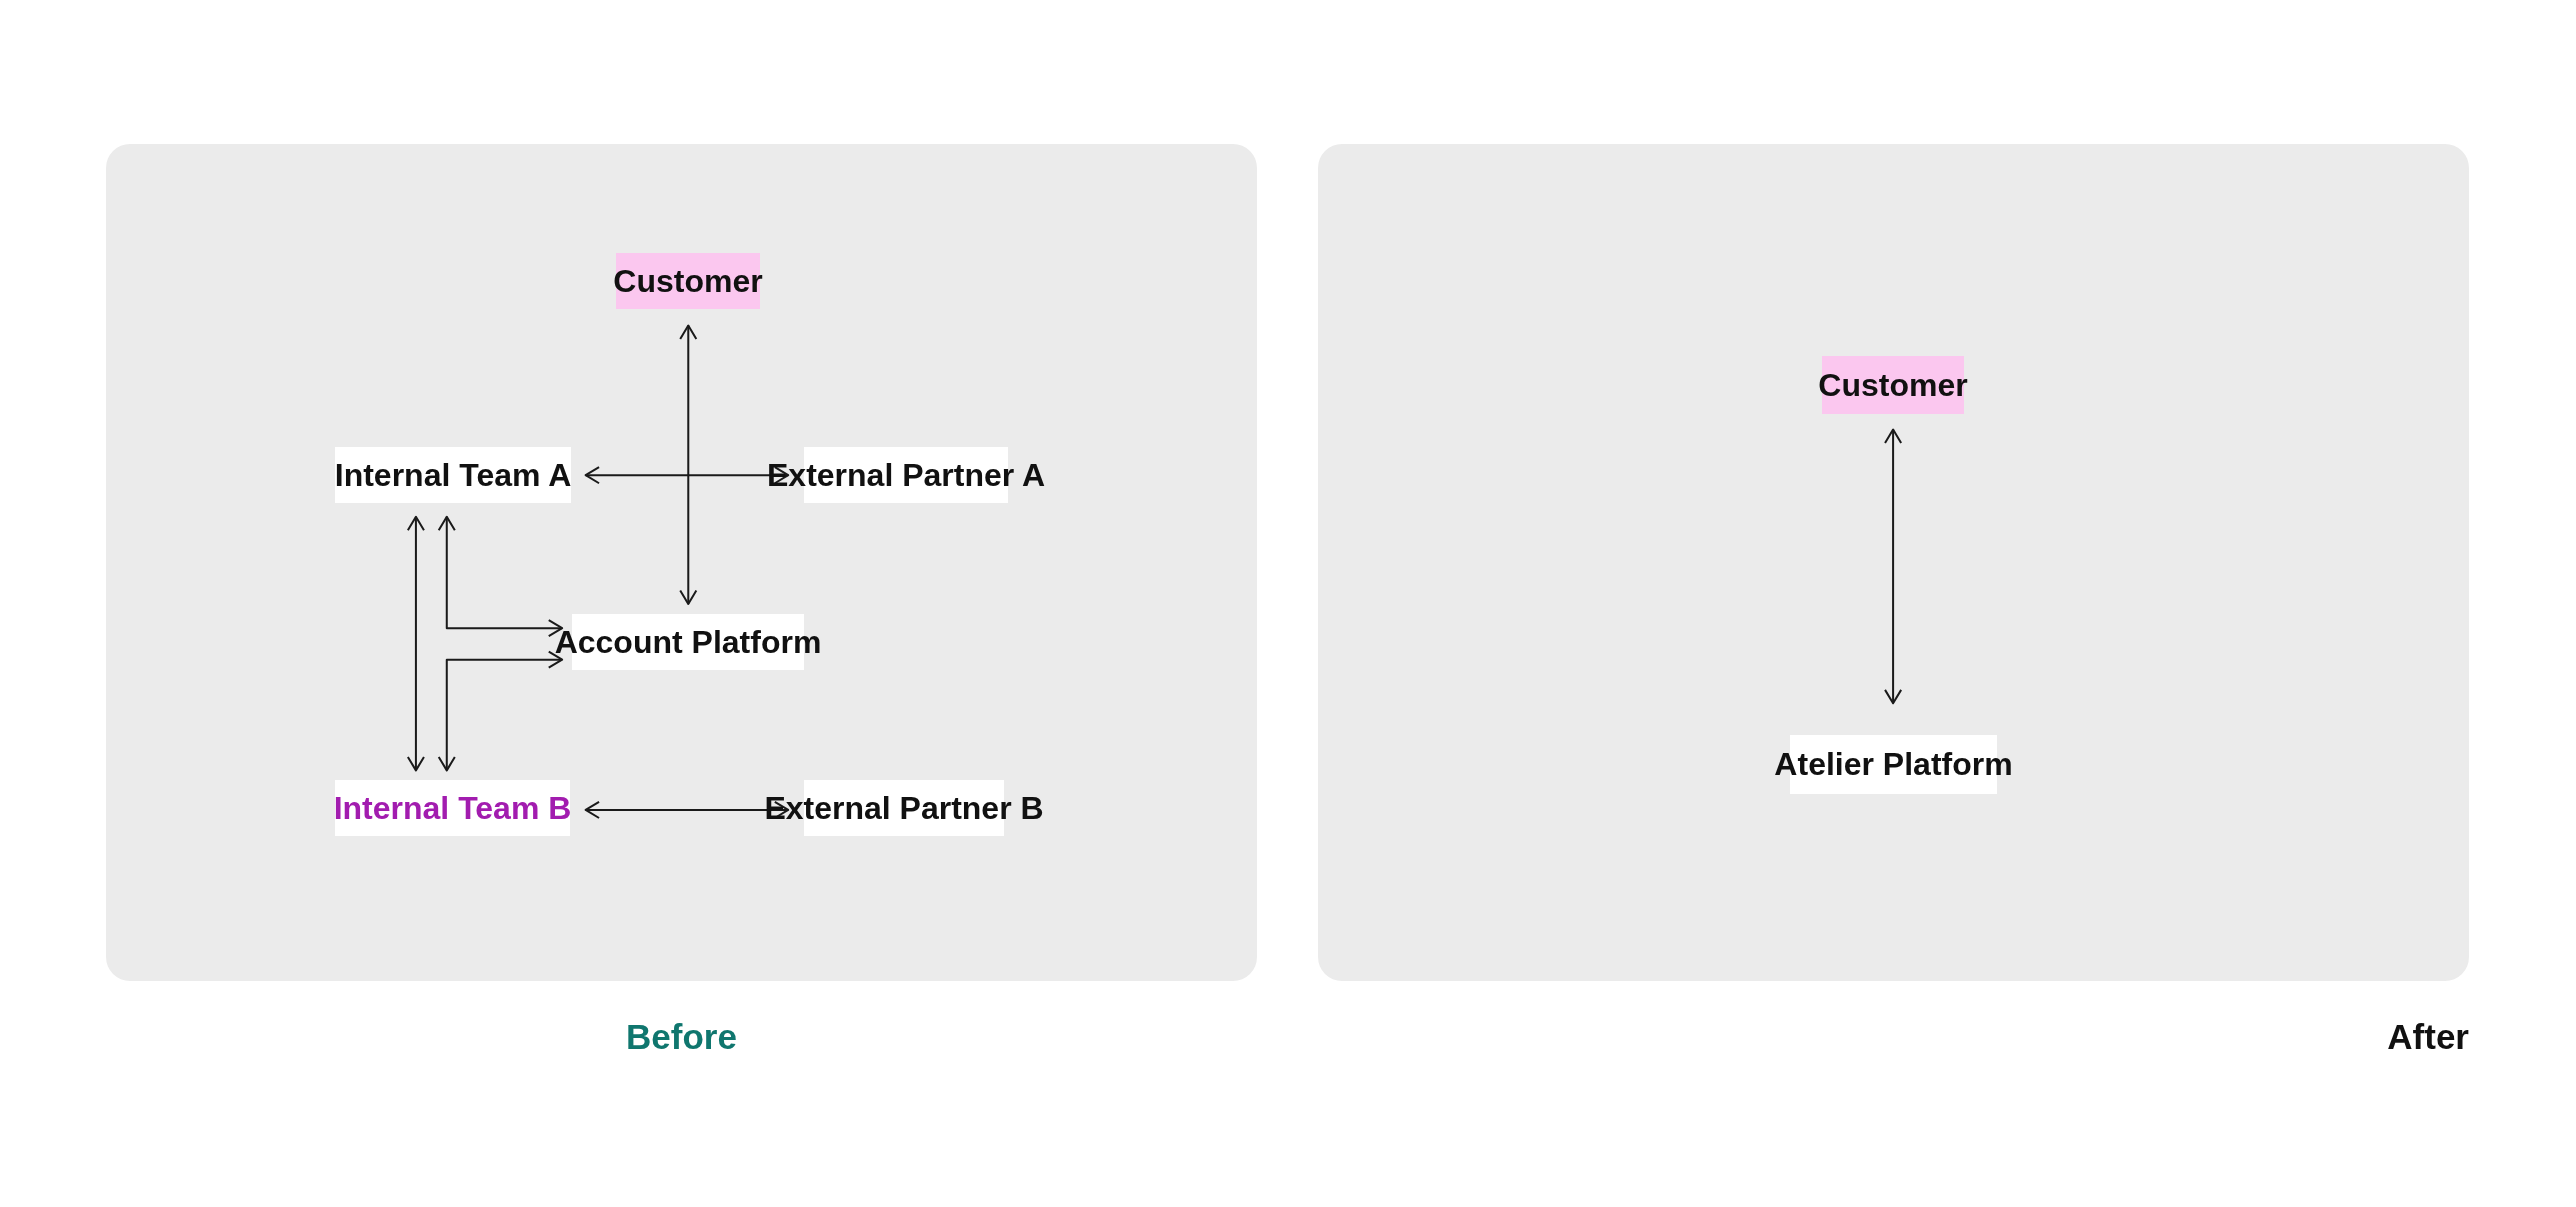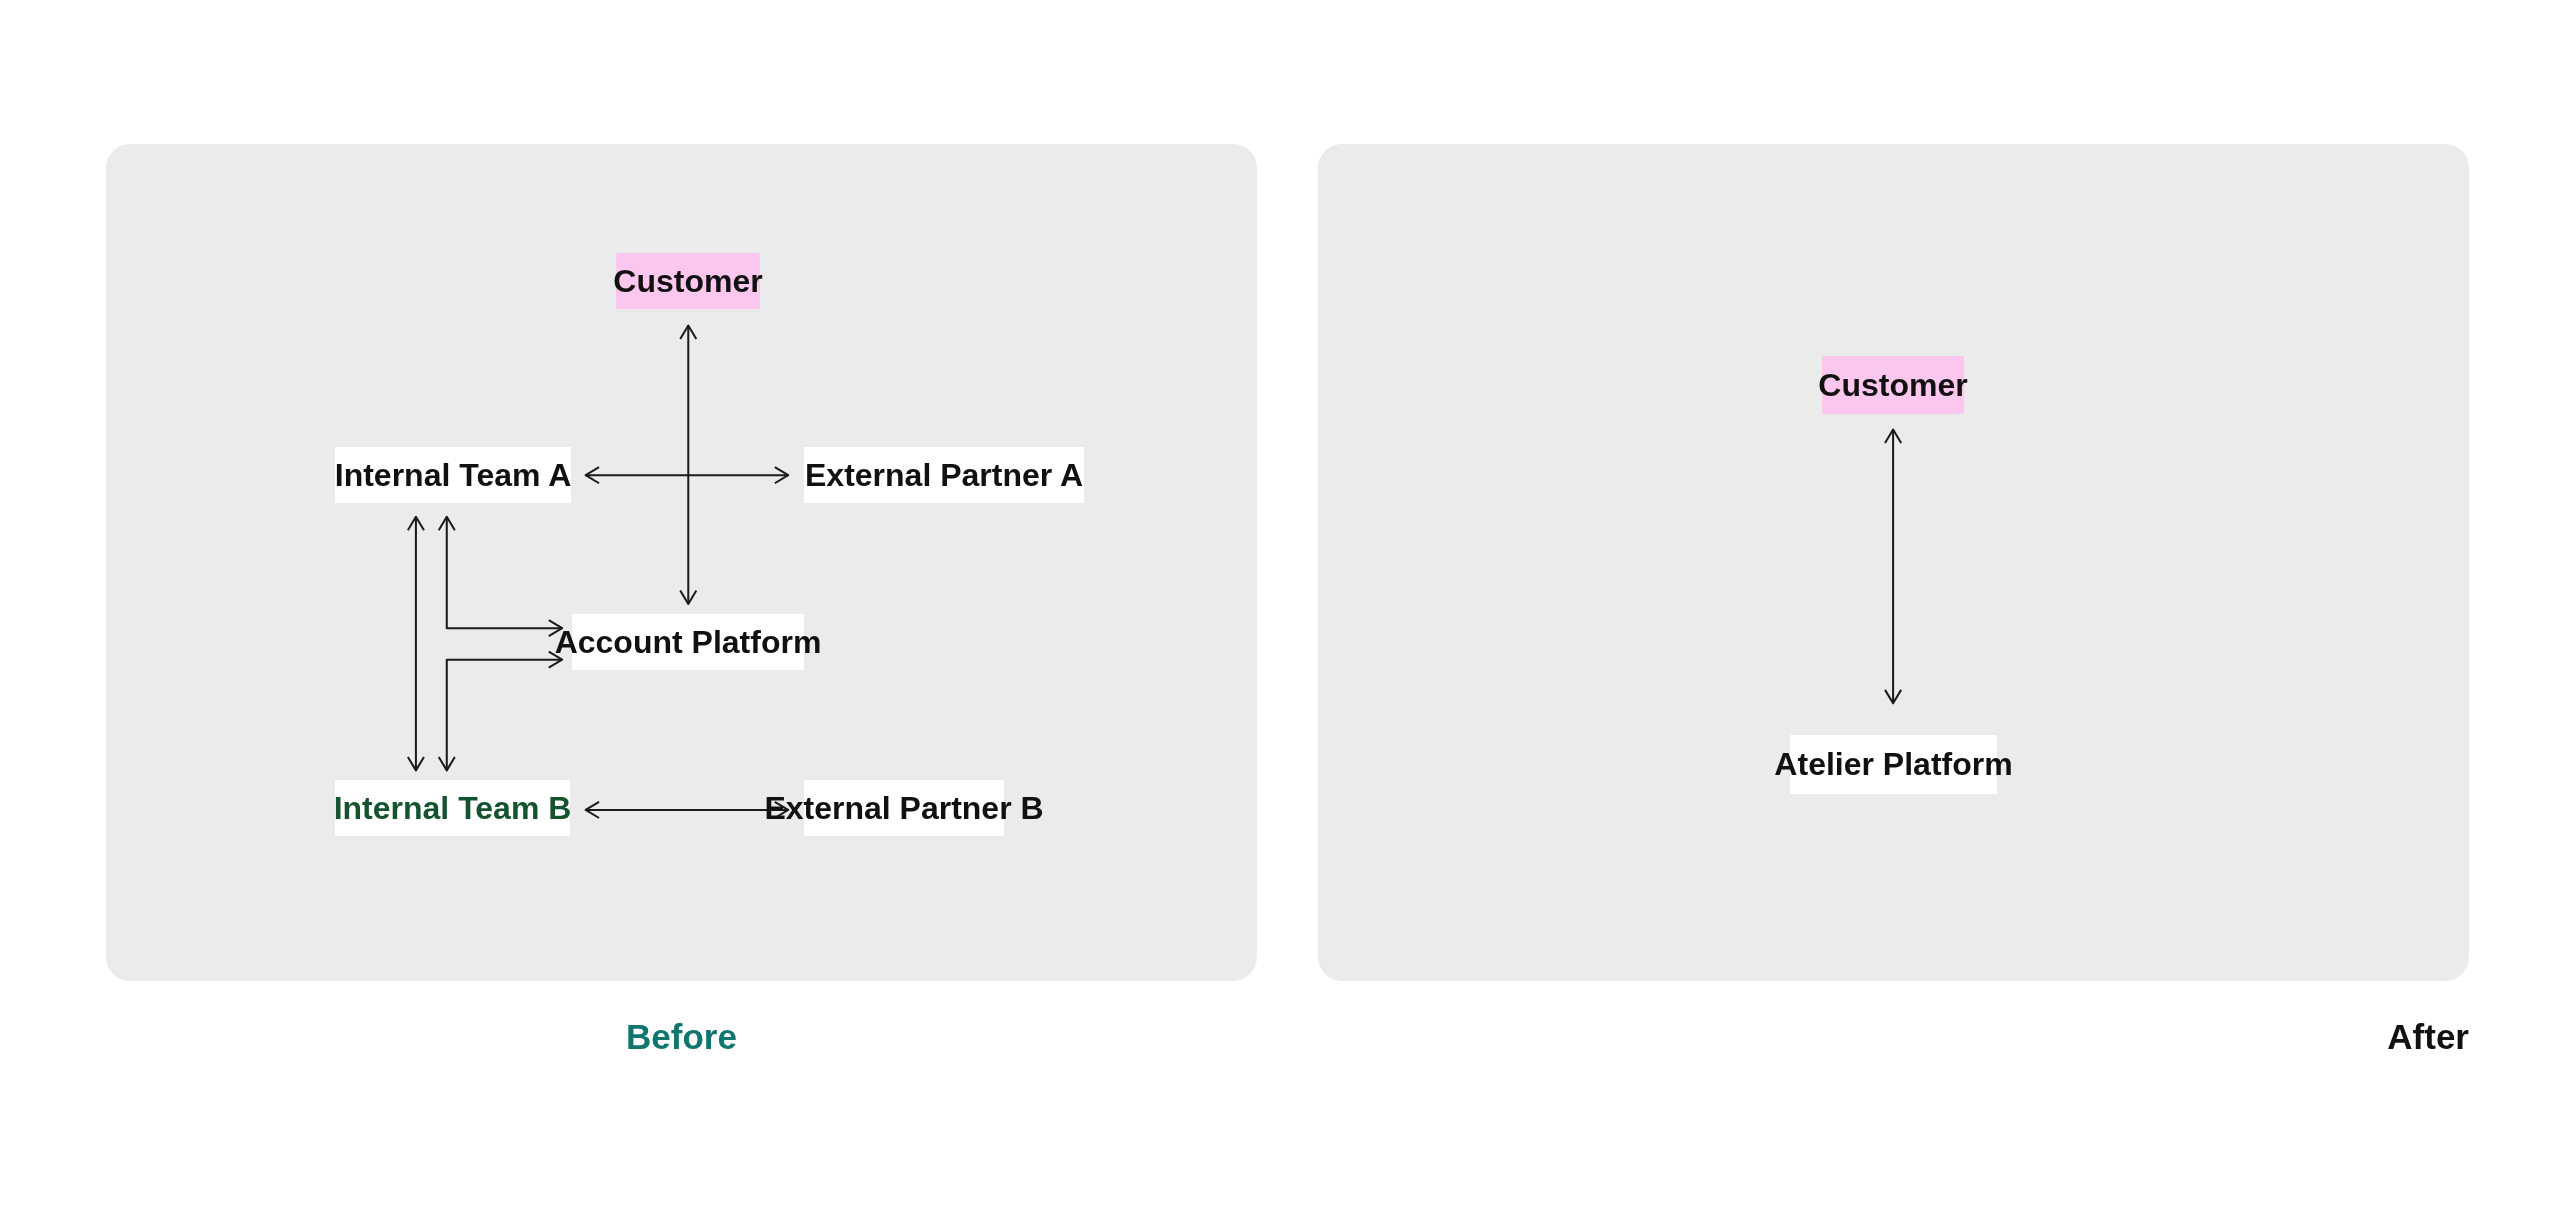--- a/index.html
+++ b/index.html
@@ -83,22 +83,22 @@
       <g>
         <polyline points="2822,640 2822,1048" fill="none" stroke="#1a1a1a" stroke-width="3" stroke-linejoin="round" stroke-linecap="butt"></polyline>
         <polyline points="2834,660 2822,640 2810,660" fill="none" stroke="#1a1a1a" stroke-width="3" stroke-linejoin="round" stroke-linecap="butt"></polyline>
         <polyline points="2810,1028 2822,1048 2834,1028" fill="none" stroke="#1a1a1a" stroke-width="3" stroke-linejoin="round" stroke-linecap="butt"></polyline>
       </g>
     </svg>
 <div class="panel" style="left: 106px; top: 144px; width: 1151px; height: 837px; border-radius: 24px; background: rgb(235, 235, 235);"></div>
     <div class="caption" style="left: 106px; top: 1017px; width: 1151px; color: #0f766e;">Before</div>
     <div class="node" style="left: 616px; top: 253px; width: 144px; height: 56px; background: rgb(251, 199, 239); color: rgb(17, 17, 17);">Customer</div>
     <div class="node" style="left: 335px; top: 447px; width: 236px; height: 56px; background: rgb(255, 255, 255); color: rgb(17, 17, 17);">Internal Team A</div>
-    <div class="node" style="left: 804px; top: 447px; width: 280px; height: 56px; background: rgb(255, 255, 255); color: rgb(17, 17, 17);">External Partner A</div>
+    <div class="node" style="left: 804px; top: 447px; width: 204px; height: 56px; background: rgb(255, 255, 255); color: rgb(17, 17, 17);">External Partner A</div>
     <div class="node" style="left: 572px; top: 614px; width: 232px; height: 56px; background: rgb(255, 255, 255); color: rgb(17, 17, 17);">Account Platform</div>
-    <div class="node" style="left: 335px; top: 780px; width: 235px; height: 56px; background: rgb(255, 255, 255); color: #14532d;">Internal Team B</div>
+    <div class="node" style="left: 335px; top: 780px; width: 235px; height: 56px; background: rgb(255, 255, 255); color: #a21caf;">Internal Team B</div>
     <div class="node" style="left: 804px; top: 780px; width: 200px; height: 56px; background: rgb(255, 255, 255); color: rgb(17, 17, 17);">External Partner B</div>
     <div class="panel" style="left: 1318px; top: 144px; width: 1151px; height: 837px; border-radius: 24px; background: rgb(235, 235, 235);"></div>
     <div class="caption" style="left: 1318px; top: 1017px; width: 1151px; color: rgb(17, 17, 17); text-align: right;">After</div>
     <div class="node" style="left: 1822px; top: 356px; width: 142px; height: 58px; background: rgb(251, 199, 239); color: rgb(17, 17, 17);">Customer</div>
     <div class="node" style="left: 1790px; top: 735px; width: 207px; height: 59px; background: rgb(255, 255, 255); color: rgb(17, 17, 17);">Atelier Platform</div>
   </div>
 
 
 </body></html>

